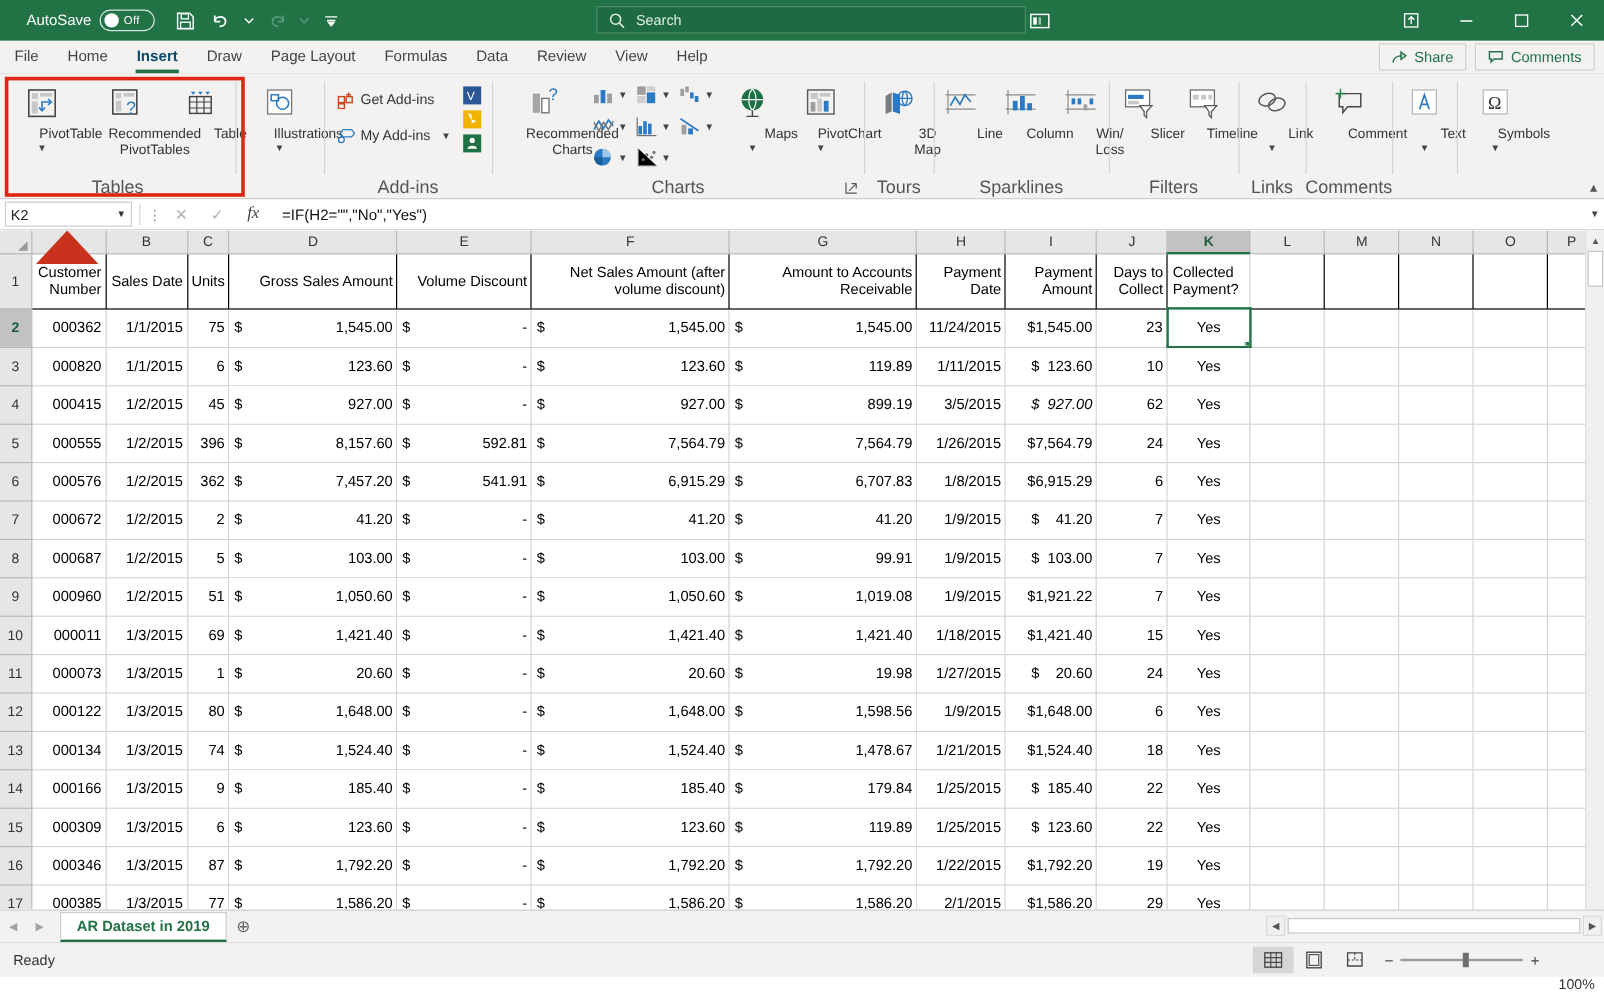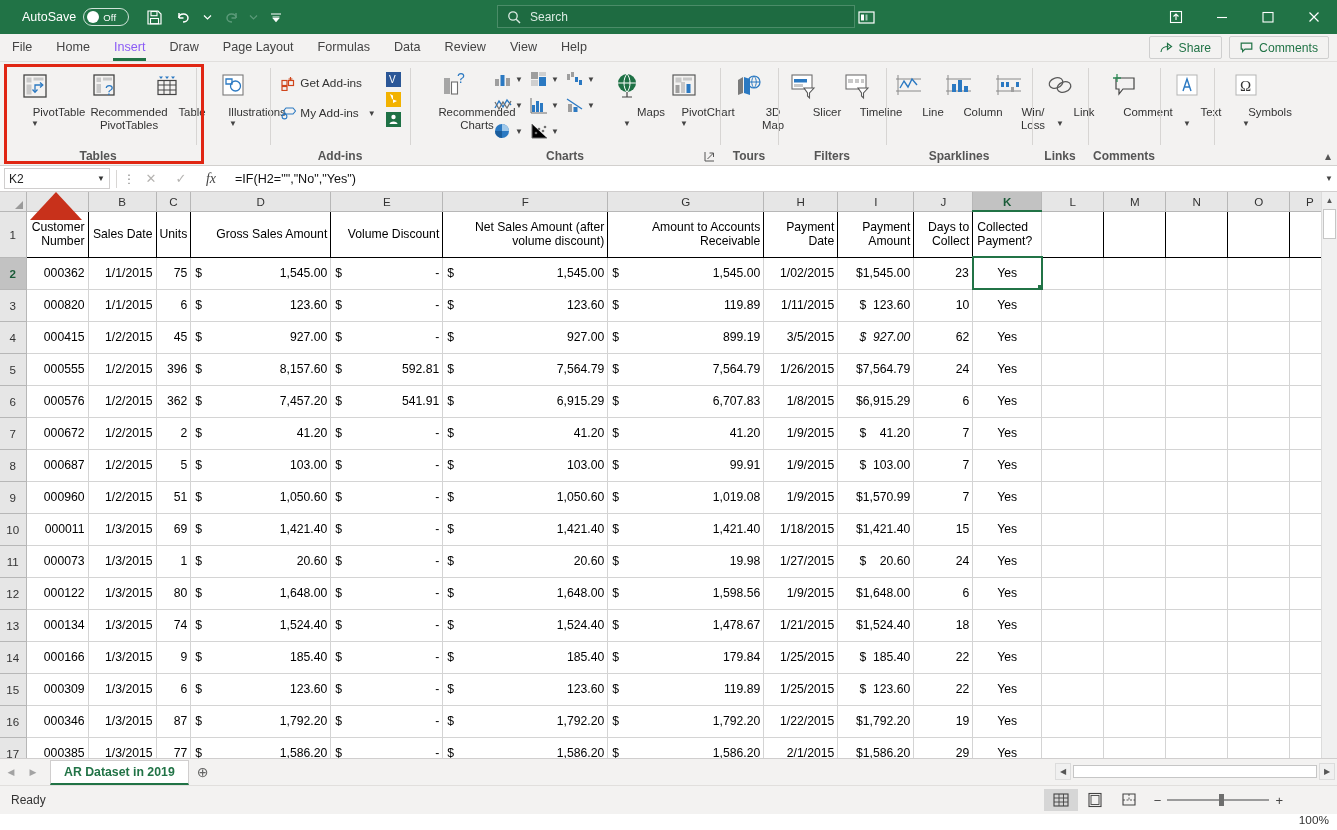--- a/index.html
+++ b/index.html
@@ -64,21 +64,21 @@
     height: 28px; background: #f3f2f1;
     display: flex; align-items: flex-end;
     position: relative;
     border-bottom: 1px solid #e1dfdd;
   }
   .tab {
     padding: 0 12px; height: 28px; line-height: 28px;
     font-size: 12.6px; color: #444; cursor: default;
     position: relative;
   }
-  .tab.active { color: #8b5cf6; font-weight: normal; }
+  .tab.active { color: #0c4a6e; font-weight: bold; }
   .tab.active:after {
     content: ""; position: absolute; left: 11px; right: 11px; bottom: 0;
     height: 2.6px; background: #217346;
   }
   #sharebtns { position: absolute; right: 8px; top: 2px; display: flex; gap: 7px; }
   .sharebtn {
     height: 23px; padding: 0 10px;
     border: 1px solid #cfcfcf; background: #f3f2f1;
     display: flex; align-items: center; gap: 6px;
     font-size: 12.2px; color: #217346; border-radius: 2px;
@@ -96,24 +96,23 @@
     align-items: center; justify-content: space-between;
     padding: 4px 6px 1px 6px;
     position: relative;
   }
   .rgroup + .rgroup:before {
     content: ""; position: absolute; left: 0; top: 6px; bottom: 20px;
     width: 1px; background: #d7d5d3;
   }
   .rg-body { display: flex; align-items: flex-start; gap: 2px; flex: 1; }
   .rg-label {
-    font-size: 12px; color: #555; text-align: center;
+    font-size: 15px; color: #555; text-align: center;
     padding-bottom: 2px; height: 15px; line-height: 15px;
     white-space: nowrap;
-    font-weight: bold;
   }
   .bigbtn {
     display: flex; flex-direction: column; align-items: center;
     width: 62px; padding: 3px 2px 0 2px; cursor: default;
   }
   .bigbtn .ico { height: 34px; display: flex; align-items: center; justify-content: center; }
   .bigbtn .txt { font-size: 11.4px; color: #333; text-align: center; line-height: 12.5px; margin-top: 3px; margin-left: 48px; }
   .chev { font-size: 8px; color: #444; line-height: 8px; margin-top: 1px; }
 
   .smallbtn {
@@ -617,20 +616,58 @@
               <circle cx="21" cy="12" r="6" fill="none" stroke="#2b79c2" stroke-width="1.2"></circle>
               <path d="M15 12 h12 M21 6 C18 9, 18 15, 21 18 C24 15, 24 9, 21 6" fill="none" stroke="#2b79c2" stroke-width="1"></path>
             </svg>
         </span>
         <span class="txt">3D Map</span>
       </div>
     </div>
     <div class="rg-label">Tours</div>
   </div>
 
+  <div class="rgroup" style="width:146px">
+    <div class="rg-body">
+      <div class="bigbtn" style="width:44px">
+        <span class="ico">
+          <svg width="32" height="30" viewBox="0 0 32 30">
+              <path d="M5 4 V24 M3 20 H28 M3 8 H28" stroke="#8a8a8a" stroke-width="1"></path>
+              <path d="M7 17 L11 10 L15 16 L19 8 L24 14" fill="none" stroke="#2b79c2" stroke-width="1.4"></path>
+            </svg>
+        </span>
+        <span class="txt">Line</span>
+      </div>
+      <div class="bigbtn" style="width:52px">
+        <span class="ico">
+          <svg width="32" height="30" viewBox="0 0 32 30">
+              <path d="M5 4 V24 M3 20 H28 M3 8 H28" stroke="#8a8a8a" stroke-width="1"></path>
+              <rect x="9" y="13" width="4" height="8" fill="#2b79c2"></rect>
+              <rect x="15" y="9" width="4" height="12" fill="#2b79c2"></rect>
+              <rect x="21" y="15" width="4" height="6" fill="#2b79c2"></rect>
+            </svg>
+        </span>
+        <span class="txt">Column</span>
+      </div>
+      <div class="bigbtn" style="width:44px">
+        <span class="ico">
+          <svg width="32" height="30" viewBox="0 0 32 30">
+              <path d="M5 4 V24 M3 20 H28 M3 8 H28" stroke="#8a8a8a" stroke-width="1"></path>
+              <rect x="8" y="11" width="3" height="5" fill="#2b79c2"></rect>
+              <rect x="13" y="11" width="3" height="5" fill="#2b79c2"></rect>
+              <rect x="18" y="16" width="3" height="5" fill="#9e9e9e"></rect>
+              <rect x="23" y="11" width="3" height="5" fill="#2b79c2"></rect>
+            </svg>
+        </span>
+        <span class="txt">Win/ Loss</span>
+      </div>
+    </div>
+    <div class="rg-label">Sparklines</div>
+  </div>
+
   <div class="rgroup" style="width:108px">
     <div class="rg-body">
       <div class="bigbtn" style="width:48px">
         <span class="ico">
           <svg width="32" height="30" viewBox="0 0 32 30">
               <rect x="5" y="4" width="20" height="14" fill="#fff" stroke="#6f6f6f" stroke-width="1.1"></rect>
               <rect x="7" y="8" width="13" height="3.5" fill="#2b79c2"></rect>
               <rect x="7" y="13" width="9" height="3" fill="#c8c8c8"></rect>
               <path d="M17 17 L27 17 L22.5 22 L22.5 27 L20.5 25 L20.5 22 Z" fill="#fff" stroke="#5a5a5a" stroke-width="1.1"></path>
             </svg>
@@ -644,58 +681,20 @@
               <rect x="7" y="8" width="5" height="4" fill="#c8c8c8"></rect>
               <rect x="14" y="8" width="4" height="4" fill="#c8c8c8"></rect>
               <rect x="20" y="8" width="3" height="4" fill="#c8c8c8"></rect>
               <path d="M17 17 L27 17 L22.5 22 L22.5 27 L20.5 25 L20.5 22 Z" fill="#fff" stroke="#5a5a5a" stroke-width="1.1"></path>
             </svg>
         </span>
         <span class="txt">Timeline</span>
       </div>
     </div>
     <div class="rg-label">Filters</div>
-  </div>
-
-  <div class="rgroup" style="width:146px">
-    <div class="rg-body">
-      <div class="bigbtn" style="width:44px">
-        <span class="ico">
-          <svg width="32" height="30" viewBox="0 0 32 30">
-              <path d="M5 4 V24 M3 20 H28 M3 8 H28" stroke="#8a8a8a" stroke-width="1"></path>
-              <path d="M7 17 L11 10 L15 16 L19 8 L24 14" fill="none" stroke="#2b79c2" stroke-width="1.4"></path>
-            </svg>
-        </span>
-        <span class="txt">Line</span>
-      </div>
-      <div class="bigbtn" style="width:52px">
-        <span class="ico">
-          <svg width="32" height="30" viewBox="0 0 32 30">
-              <path d="M5 4 V24 M3 20 H28 M3 8 H28" stroke="#8a8a8a" stroke-width="1"></path>
-              <rect x="9" y="13" width="4" height="8" fill="#2b79c2"></rect>
-              <rect x="15" y="9" width="4" height="12" fill="#2b79c2"></rect>
-              <rect x="21" y="15" width="4" height="6" fill="#2b79c2"></rect>
-            </svg>
-        </span>
-        <span class="txt">Column</span>
-      </div>
-      <div class="bigbtn" style="width:44px">
-        <span class="ico">
-          <svg width="32" height="30" viewBox="0 0 32 30">
-              <path d="M5 4 V24 M3 20 H28 M3 8 H28" stroke="#8a8a8a" stroke-width="1"></path>
-              <rect x="8" y="11" width="3" height="5" fill="#2b79c2"></rect>
-              <rect x="13" y="11" width="3" height="5" fill="#2b79c2"></rect>
-              <rect x="18" y="16" width="3" height="5" fill="#9e9e9e"></rect>
-              <rect x="23" y="11" width="3" height="5" fill="#2b79c2"></rect>
-            </svg>
-        </span>
-        <span class="txt">Win/ Loss</span>
-      </div>
-    </div>
-    <div class="rg-label">Sparklines</div>
   </div>
 
   <div class="rgroup" style="width:56px">
     <div class="rg-body">
       <div class="bigbtn" style="width:48px">
         <span class="ico">
           <svg width="32" height="30" viewBox="0 0 32 30">
               <ellipse cx="12" cy="12" rx="7" ry="5" fill="none" stroke="#5a5a5a" stroke-width="1.3" transform="rotate(-20 12 12)"></ellipse>
               <ellipse cx="20" cy="16" rx="7" ry="5" fill="none" stroke="#5a5a5a" stroke-width="1.3" transform="rotate(-20 20 16)"></ellipse>
             </svg>
@@ -838,21 +837,21 @@
         </tr>
         <tr>
           <td class="rowhead sel">2</td>
           <td class="cell num">000362</td>
           <td class="cell num">1/1/2015</td>
           <td class="cell num">75</td>
           <td class="cell cur"><span class="dol">$</span><span>1,545.00</span></td>
           <td class="cell cur"><span class="dol">$</span><span>-</span></td>
           <td class="cell cur"><span class="dol">$</span><span>1,545.00</span></td>
           <td class="cell cur"><span class="dol">$</span><span>1,545.00</span></td>
-          <td class="cell num">1/02/2015</td>
+          <td class="cell num">11/24/2015</td>
           <td class="cell num" style="white-space: pre;">$1,545.00</td>
           <td class="cell num">23</td>
           <td class="cell left selected">Yes</td>
           <td class="cell"></td>
           <td class="cell"></td>
           <td class="cell"></td>
           <td class="cell"></td>
           <td class="cell"></td>
         </tr>
         <tr>
@@ -972,21 +971,21 @@
         <tr>
           <td class="rowhead">9</td>
           <td class="cell num">000960</td>
           <td class="cell num">1/2/2015</td>
           <td class="cell num">51</td>
           <td class="cell cur"><span class="dol">$</span><span>1,050.60</span></td>
           <td class="cell cur"><span class="dol">$</span><span>-</span></td>
           <td class="cell cur"><span class="dol">$</span><span>1,050.60</span></td>
           <td class="cell cur"><span class="dol">$</span><span>1,019.08</span></td>
           <td class="cell num">1/9/2015</td>
-          <td class="cell num" style="white-space: pre;">$1,570.99</td>
+          <td class="cell num" style="white-space: pre;">$1,921.22</td>
           <td class="cell num">7</td>
           <td class="cell left">Yes</td>
           <td class="cell"></td>
           <td class="cell"></td>
           <td class="cell"></td>
           <td class="cell"></td>
           <td class="cell"></td>
         </tr>
         <tr>
           <td class="rowhead">10</td>

